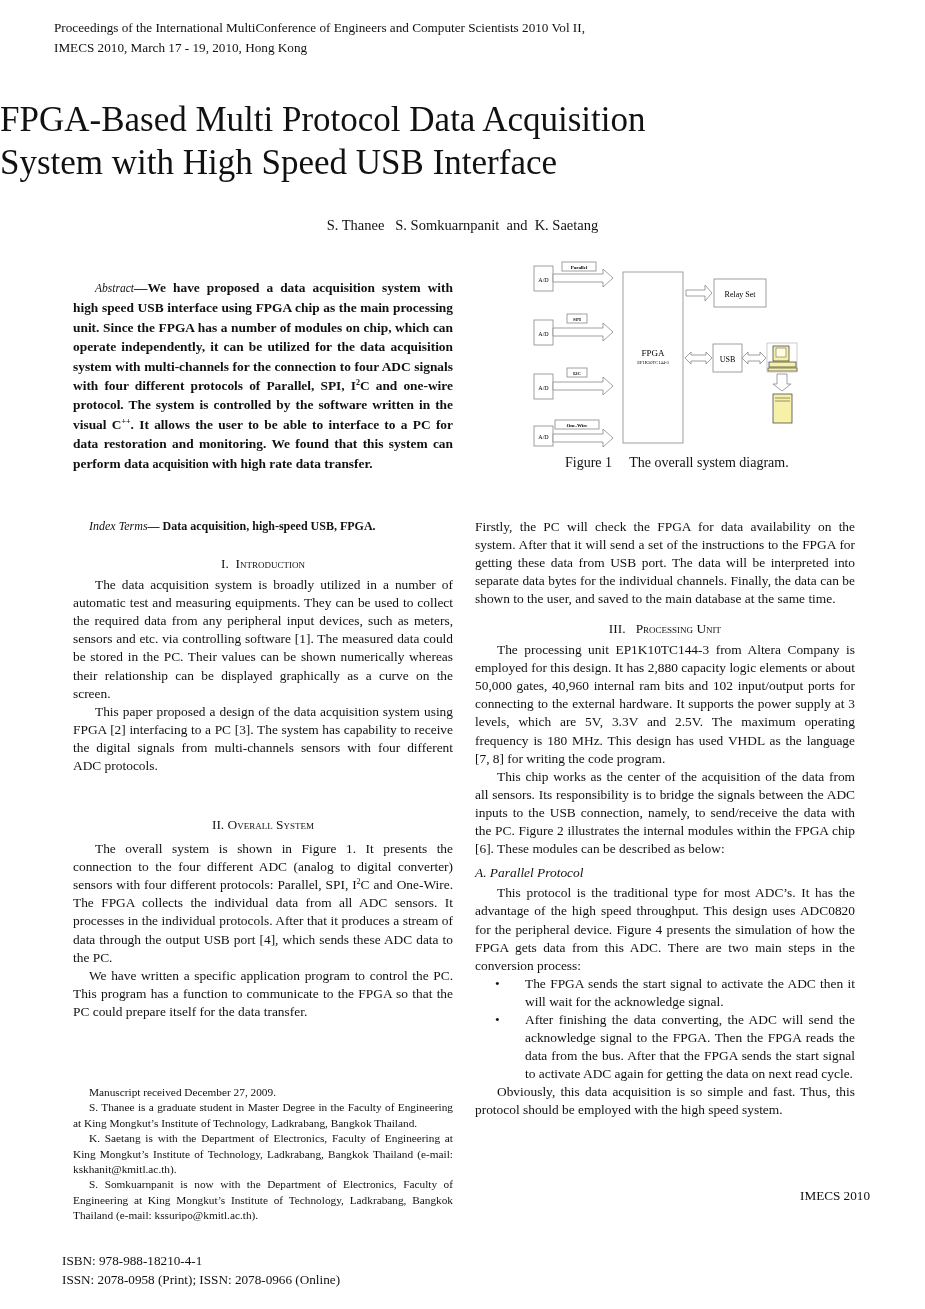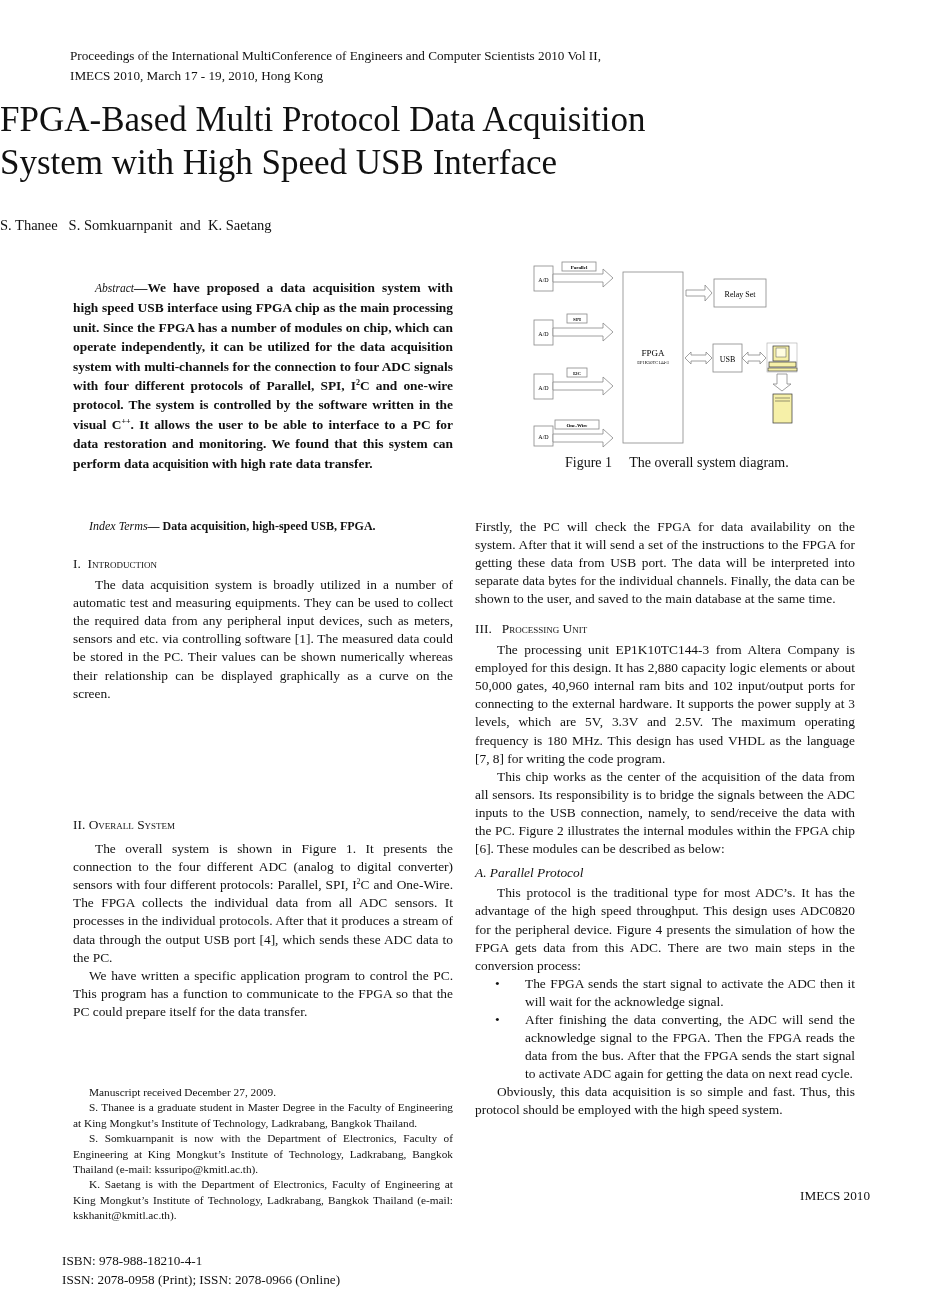--- a/index.html
+++ b/index.html
@@ -1,32 +1,32 @@
 <!DOCTYPE html>
 <html><head>
 <meta charset="utf-8">
 <style>
   html, body { margin:0; padding:0; background:#fff; }
   body { width:925px; height:1309px; position:relative; overflow:hidden; color:#111;
          font-family:"Liberation Serif", serif; }
   .abs { position:absolute; }
-  .header { left:70px; top:18px; font-size:13.2px; line-height:20px; width:700px;margin-top:28px; }
+  .header { left:54px; top:18px; font-size:13.2px; line-height:20px; width:700px; }
   .title { left:0; width:925px; top:98px; text-align:left; font-size:35px; line-height:43px; }
-  .authors { left:0; width:925px; top:217px; font-size:14.5px; }
+  .authors { left:0; width:925px; top:217px; text-align:center; font-size:14.5px; }
   .col { font-size:13.4px; line-height:18.1px; text-align:justify; }
   .left { left:73px; width:380px; }
   .right { left:475px; width:380px; }
   p { margin:0; }
   .ind { text-indent:22px; }
   .abstract { top:278px; font-weight:bold; font-size:13.4px; line-height:19.4px; }
   .abstract .lead { font-style:italic; font-weight:normal; font-size:11.5px; }
   .abstract .small { font-size:12px; }
   .index { top:517px; font-weight:bold; font-size:12px; }
   .index .it { font-style:italic; font-weight:normal; }
-  .sec { font-size:13.4px; }
+  .sec { text-align:center; font-size:13.4px; }
   .sc { font-variant:small-caps; }
   .foot { top:1085px; font-size:11.3px; line-height:15.4px; }
   .isbn { left:62px; top:1251px; font-size:13.2px; line-height:19px; }
   .imecs { right:55px; top:1188px; font-size:13.2px; }
   .figcap { left:565px; top:455px; font-size:14px; }
   ul { margin:0; padding:0 0 0 50px; list-style:none; }
   li { position:relative; }
   li .bul { position:absolute; left:-30px; top:0; }
   sup { font-size:8px; line-height:0; }
   .subsec { font-style:italic; }
@@ -55,35 +55,36 @@
 
 <div class="abs col left index" style="text-align:left; padding-left:16px; width:364px;">
   <span class="it">Index Terms</span><span>— Data acquisition, high-speed USB, FPGA.</span>
 </div>
 
 <div class="abs col left" style="top:555px;">
   <div class="sec" style="margin-bottom:3px;">
     <span style="white-space:pre;">I.  </span><span class="sc">Introduction</span>
   </div>
   <p class="ind">The data acquisition system is broadly utilized in a number of automatic test and measuring equipments.  They can be used to collect the required data from any peripheral input devices, such as meters, sensors and etc. via controlling software [1].  The measured data could be stored in the PC.  Their values can be shown numerically whereas their relationship can be displayed graphically as a curve on the screen.</p>
+  <p class="ind">This paper proposed a design of the data acquisition system using FPGA [2] interfacing to a PC [3].  The system has capability to receive the digital signals from multi-channels sensors with four different ADC protocols.</p>
 </div>
 
 <div class="abs col left" style="top:816px;">
   <div class="sec" style="margin-bottom:6px;">
     <span style="white-space:pre;">II. </span><span class="sc">Overall System</span>
   </div>
   <p class="ind"><span>The overall system is shown in Figure 1.  It presents the connection to the four different ADC (analog to digital converter) sensors with four different protocols:  Parallel, SPI, I</span><sup>2</sup><span>C and One-Wire.  The FPGA collects the individual data from all ADC sensors.   It processes in the individual protocols.  After that it produces a stream of data through the output USB port [4], which sends these ADC data to the PC.</span></p>
   <p class="ind" style="text-indent:16px;">We have written a specific application program to control the PC.  This program has a function to communicate to the FPGA so that the PC could prepare itself for the data transfer.</p>
 </div>
 
 <div class="abs col left foot">
   <p class="ind" style="text-indent:16px;">Manuscript received December 27, 2009.</p>
   <p class="ind" style="text-indent:16px;">S. Thanee is a graduate student in Master Degree in the Faculty of Engineering at King Mongkut’s Institute of Technology, Ladkrabang, Bangkok Thailand.</p>
+  <p class="ind" style="text-indent:16px;">K. Saetang is with the Department of Electronics, Faculty of Engineering at King Mongkut’s Institute of Technology, Ladkrabang, Bangkok Thailand (e-mail: kskhanit@kmitl.ac.th).</p>
   <p class="ind" style="text-indent:16px;">S. Somkuarnpanit is now with the Department of Electronics, Faculty of Engineering at King Mongkut’s Institute of Technology, Ladkrabang, Bangkok Thailand (e-mail: kssuripo@kmitl.ac.th).</p>
-  <p class="ind" style="text-indent:16px;">K. Saetang is with the Department of Electronics, Faculty of Engineering at King Mongkut’s Institute of Technology, Ladkrabang, Bangkok Thailand (e-mail: kskhanit@kmitl.ac.th).</p>
 </div>
 
 <div class="abs" style="left:525px; top:258px; width:330px; height:190px;">
   <svg width="330" height="190" viewBox="0 0 330 190">
     <defs>
       <g id="arr">
         <polygon points="0,-4 50,-4 50,-9 60,0 50,9 50,4 0,4" fill="#fff" stroke="#888" stroke-width="0.8"></polygon>
       </g>
     </defs>
 

